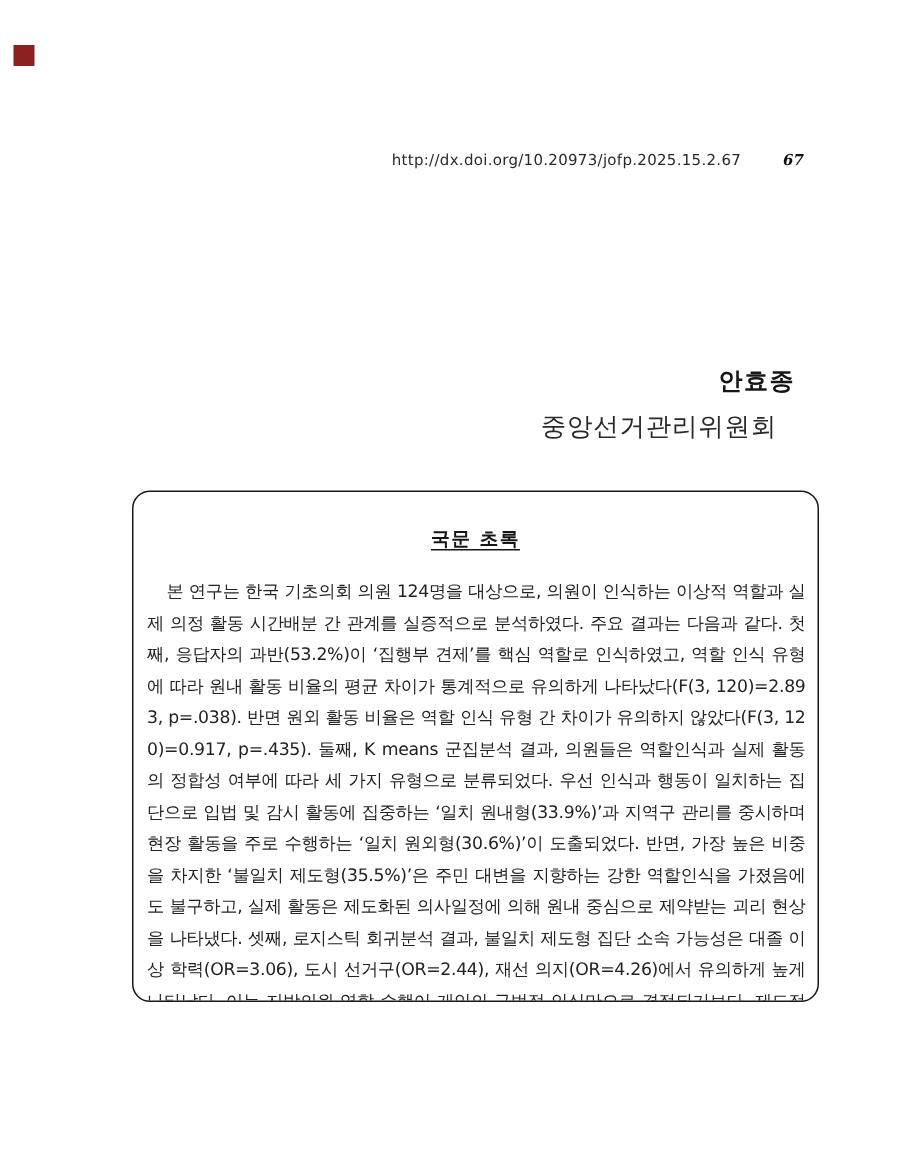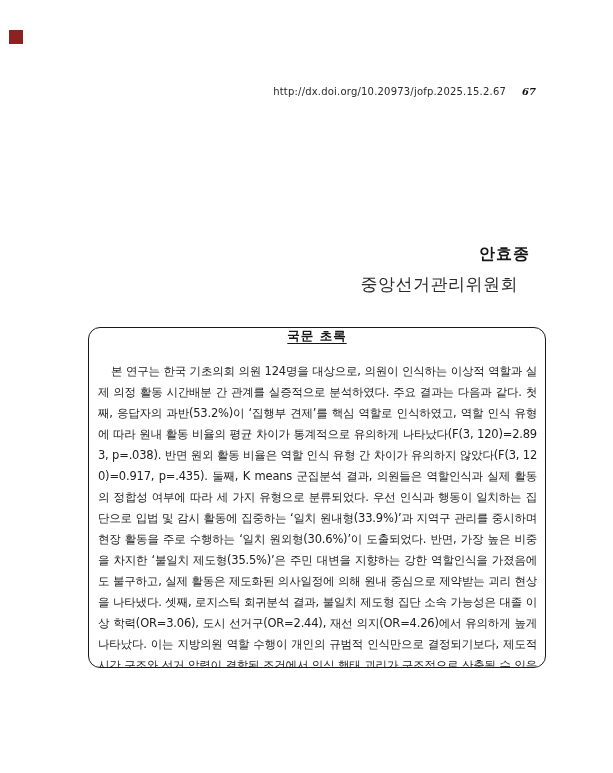--- a/index.html
+++ b/index.html
@@ -19,25 +19,25 @@
   .corner-mark {
     position: absolute;
     left: 9px;
     top: 30px;
     width: 14px;
     height: 14px;
     background: #8c2121;
   }
   .doi-row {
     position: absolute;
-    top: 86px;
+    top: 102px;
     right: 77px;
     display: flex;
     align-items: center;
-    gap: 16px;
+    gap: 28px;
     white-space: nowrap;
   }
   .doi {
     font-size: 10px;
     letter-spacing: 0.2px;
     color: #2a2a2a;
   }
   .pagenum {
     font-family: "DejaVu Serif", "Liberation Serif", serif;
     font-style: italic;
@@ -82,21 +82,21 @@
     top: 327px;
     width: 458px;
     height: 341px;
     border: 1.5px solid #191919;
     border-radius: 12px;
     box-sizing: border-box;
     background: #ffffff;
     overflow: hidden;
   }
   .abstract-heading {
-    margin: 0 auto 0 auto;
+    margin: 23px auto 0 auto;
     text-align: center;
     font-size: 12.5px;
     font-weight: bold;
     text-decoration: underline;
     text-underline-offset: 3px;
     color: #161616;
     letter-spacing: 1px;
   }
   .abstract-body {
     margin: 16px 8px 0 9px;

